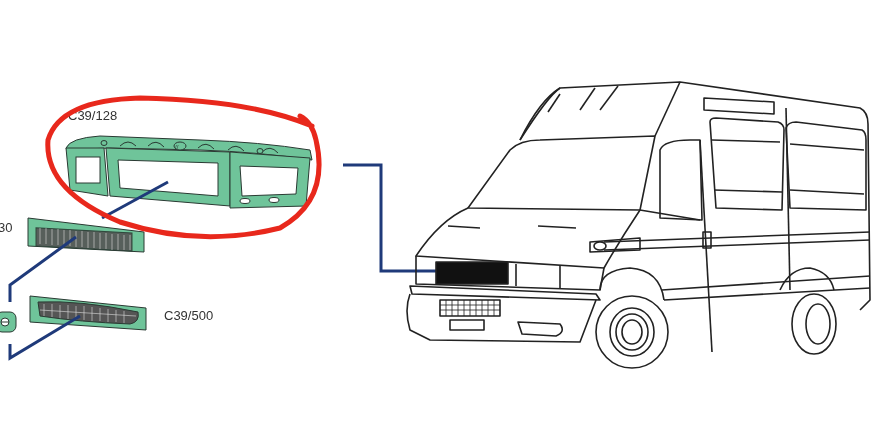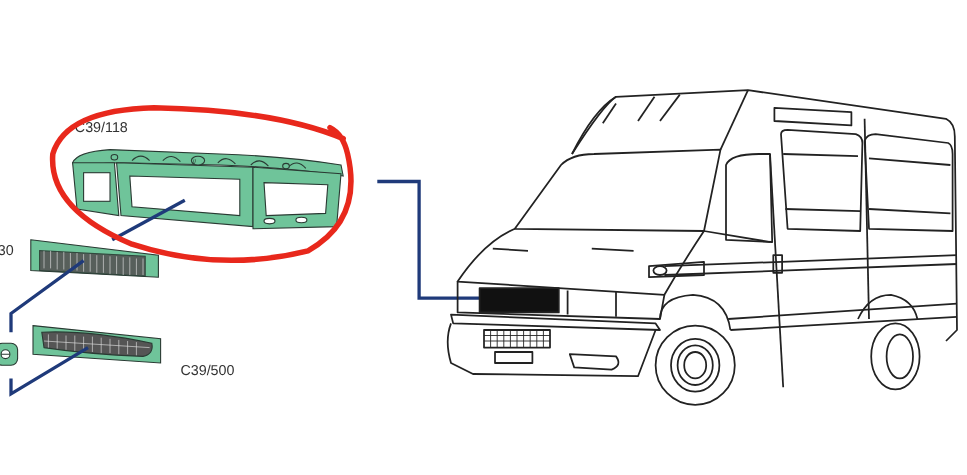--- a/index.html
+++ b/index.html
@@ -3,23 +3,23 @@
 <meta charset="utf-8">
 <style>
   html,body{margin:0;padding:0;background:#ffffff;}
   body{width:879px;height:432px;position:relative;overflow:hidden;font-family:"Liberation Sans",sans-serif;}
   .label{position:absolute;font-size:13px;color:#333333;font-family:"Liberation Sans",sans-serif;}
   svg{position:absolute;left:0;top:0;}
 </style>
 </head>
 <body>
 
-<div class="label" style="left:68px;top:108px;">C39/118</div>
+<div class="label" style="left:68px;top:108px;">C39/128</div>
 <div class="label" style="left:-2px;top:220px;">30</div>
-<div class="label" style="left:164px;top:329px;text-align:center;">C39/500</div>
+<div class="label" style="left:164px;top:308px;text-align:center;">C39/500</div>
 
 <svg width="879" height="432" viewBox="0 0 879 432">
 
   <g stroke="#2a3a33" stroke-width="1" fill="#6fc49a">
 
     <path d="M66,148 Q70,138 100,136 L200,140 Q260,142 310,150 L312,160 Q260,152 200,150 L110,148 Q80,148 70,156 Z"></path>
 
     <path d="M66,148 L104,148 L108,196 L70,190 Z"></path>
     <rect x="76" y="157" width="24" height="26" fill="#ffffff"></rect>
 

